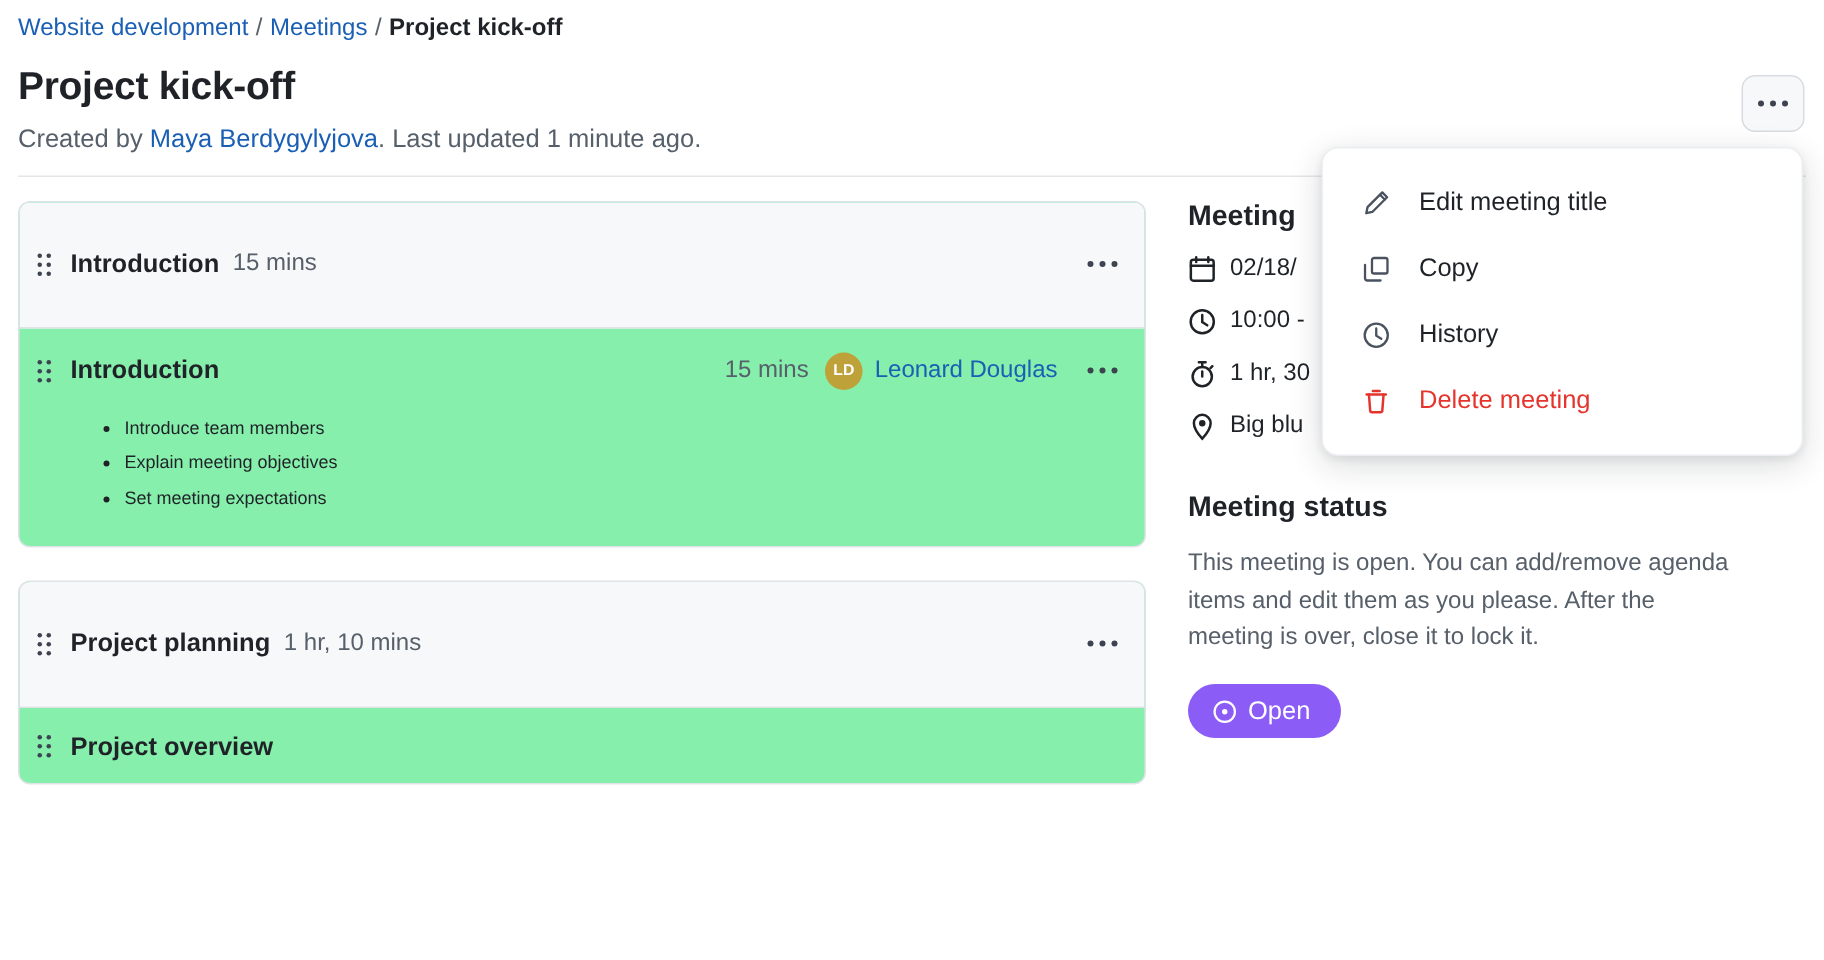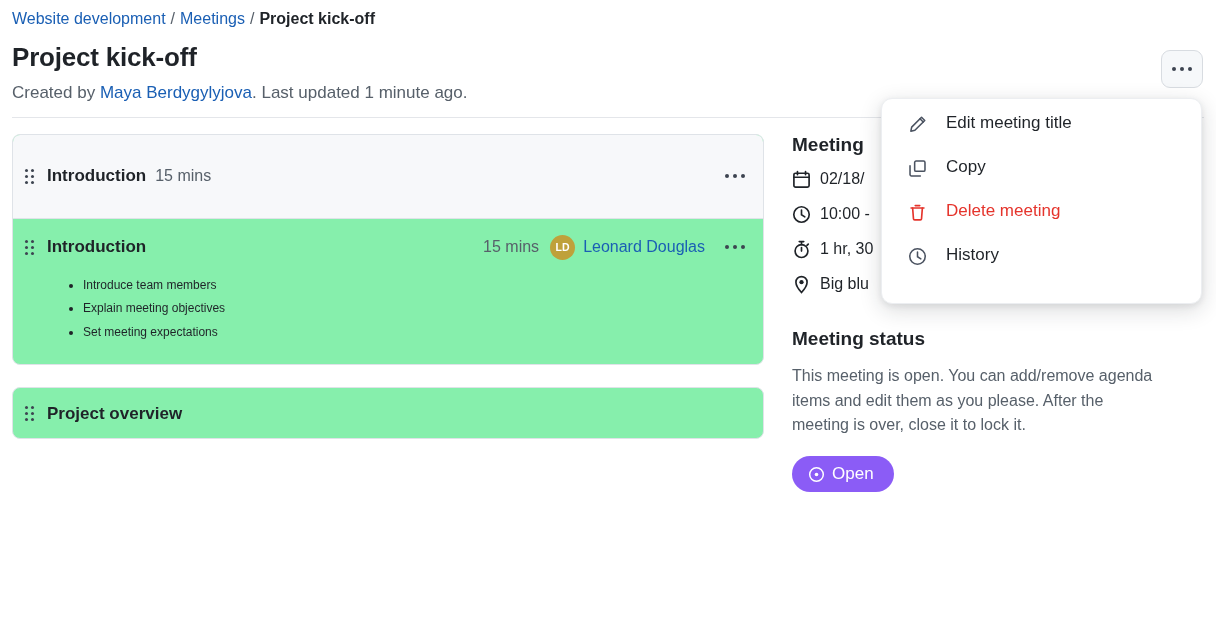--- a/index.html
+++ b/index.html
@@ -181,20 +181,21 @@
     width: 321px;
     background: #ffffff;
     border: 1px solid #eceef1;
     border-radius: 11px;
     box-shadow: 0 6px 22px rgba(27,31,36,.16), 0 2px 6px rgba(27,31,36,.08);
     padding: 14px 0 14px 0;
     z-index: 50;
   }
   .menu-item {
     display: flex;
+    align-items: center;
     height: 44px;
     padding: 0 18px 0 24px;
     font-size: 17px;
     color: #1f2328;
     cursor: pointer;
   }
   .menu-item .mi {
     width: 22px; height: 22px; margin-right: 18px; flex: 0 0 auto;
     display: flex; align-items: center; justify-content: center;
   }
@@ -269,20 +270,37 @@
         </div>
         <ul class="bullets">
           <li>Introduce team members</li>
           <li>Explain meeting objectives</li>
           <li>Set meeting expectations</li>
         </ul>
       </div>
     </div>
 
     <div class="card">
+      <div class="card-head">
+        <span class="drag-handle">
+          <i></i>
+            <i></i>
+            <i></i>
+            <i></i>
+            <i></i>
+            <i></i>
+        </span>
+        <span class="sec-title">Project planning</span>
+        <span class="sec-dur">1 hr, 10 mins</span>
+        <span class="row-dots">
+          <i></i>
+            <i></i>
+            <i></i>
+        </span>
+      </div>
 
       <div class="item">
         <div class="item-row">
           <span class="drag-handle">
             <i></i>
               <i></i>
               <i></i>
               <i></i>
               <i></i>
               <i></i>
@@ -369,33 +387,33 @@
       <svg viewBox="0 0 16 16" width="19" height="19" fill="none" stroke="#4a5260" stroke-width="1.3" stroke-linejoin="round">
         <rect x="5.6" y="1.7" width="8.7" height="8.7" rx="1.2"></rect>
         <path d="M10.4 14.3H2.9a1.2 1.2 0 01-1.2-1.2V5.6" stroke-linecap="round"></path>
       </svg>
     </span>
     <span>Copy</span>
   </div>
 
 
 
+  <div class="menu-item">
+    <span class="mi">
+      <svg viewBox="0 0 16 16" width="19" height="19" fill="none" stroke="#4a5260" stroke-width="1.3">
+        <circle cx="8" cy="8" r="6.5"></circle>
+        <path d="M8 4.2V8.2l2.8 1.8" stroke-linecap="round"></path>
+      </svg>
+    </span>
+    <span>History</span>
+  </div>
+
   <div class="menu-item danger">
     <span class="mi">
       <svg viewBox="0 0 16 16" width="19" height="19" fill="none" stroke="#e5342c" stroke-width="1.4" stroke-linecap="round" stroke-linejoin="round">
         <path d="M2.6 4.2h10.8"></path>
         <path d="M6.1 2.2h3.8"></path>
         <path d="M3.9 4.2l.7 9.1a1 1 0 001 .9h4.8a1 1 0 001-.9l.7-9.1"></path>
       </svg>
     </span>
     <span>Delete meeting</span>
   </div>
-
-  <div class="menu-item">
-    <span class="mi">
-      <svg viewBox="0 0 16 16" width="19" height="19" fill="none" stroke="#4a5260" stroke-width="1.3">
-        <circle cx="8" cy="8" r="6.5"></circle>
-        <path d="M8 4.2V8.2l2.8 1.8" stroke-linecap="round"></path>
-      </svg>
-    </span>
-    <span>History</span>
-  </div>
 </div>
 
 </body></html>

